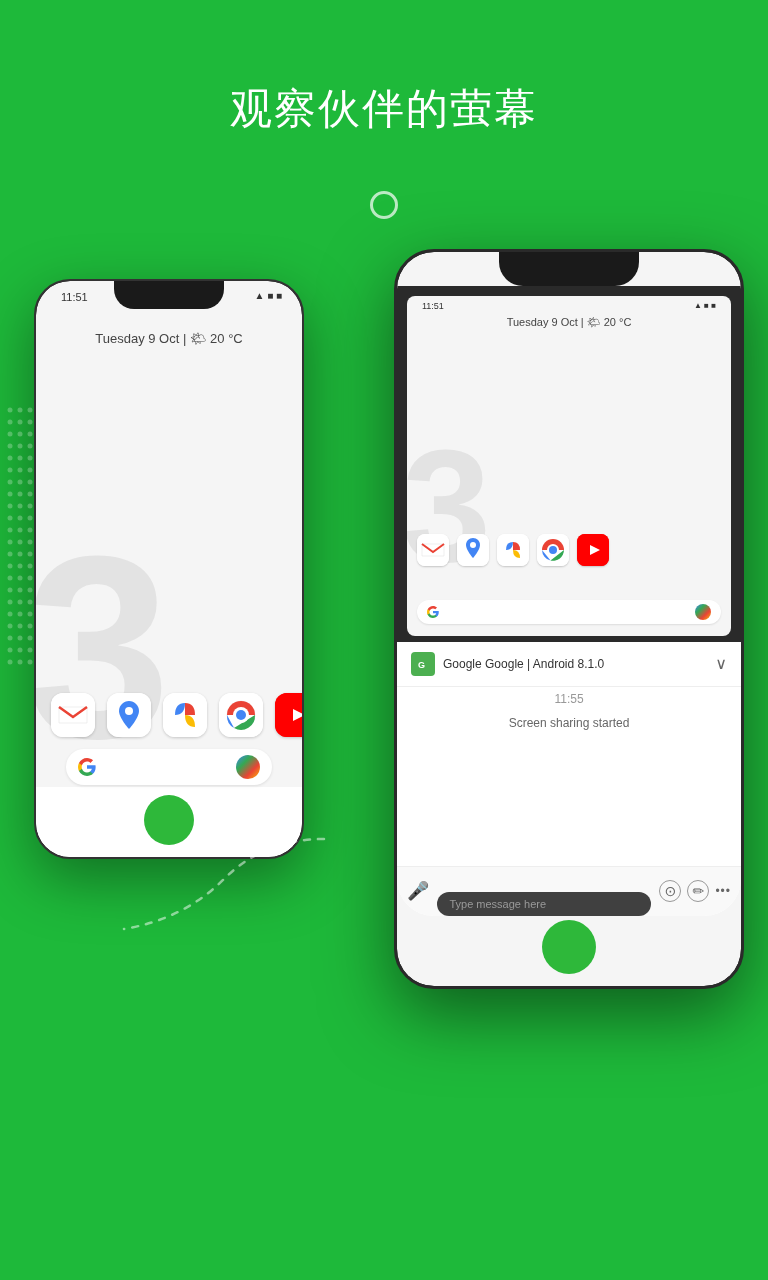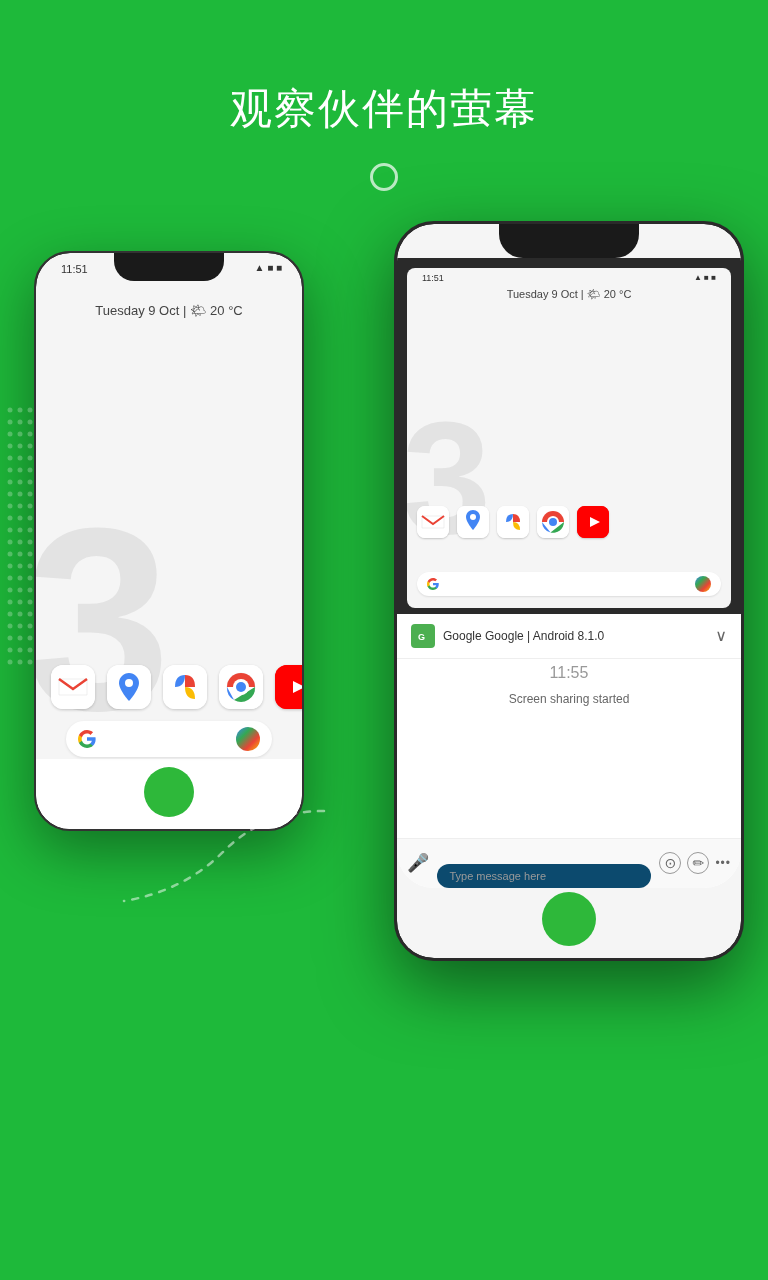--- a/index.html
+++ b/index.html
@@ -21,21 +21,21 @@
       display: flex;
       flex-direction: column;
       align-items: center;
     }
 
     
     .title-section {
       margin-top: 80px;
       text-align: center;
       color: white;
-      margin-bottom: 14px;
+      margin-bottom: 42px;
     }
 
     .title-section h1 {
       font-size: 42px;
       font-weight: 400;
       line-height: 1.4;
       letter-spacing: 2px;
     }
 
     
@@ -336,21 +336,21 @@
 
     .show-history {
       text-align: center;
       color: #4CAF50;
       font-size: 12px;
       padding: 8px;
     }
 
     .chat-timestamp {
       text-align: center;
-      font-size: 16px;
+      font-size: 12px;
       color: #999;
       padding: 5px;
     }
 
     .chat-bubble {
       background: #e8e8e8;
       border-radius: 16px;
       padding: 8px 14px;
       font-size: 12px;
       color: #333;
@@ -381,21 +381,21 @@
       border-radius: 0 0 37px 37px;
     }
 
     .mic-icon {
       font-size: 18px;
       color: #666;
     }
 
     .chat-input-field {
       flex: 1;
-      background: #0c4a6e;
+      background: #404040;
       border-radius: 20px;
       padding: 6px 12px;
       font-size: 11px;
       color: #999;
       margin-top: 25px;
     }
 
     .chat-icons {
       display: flex;
       gap: 6px;

